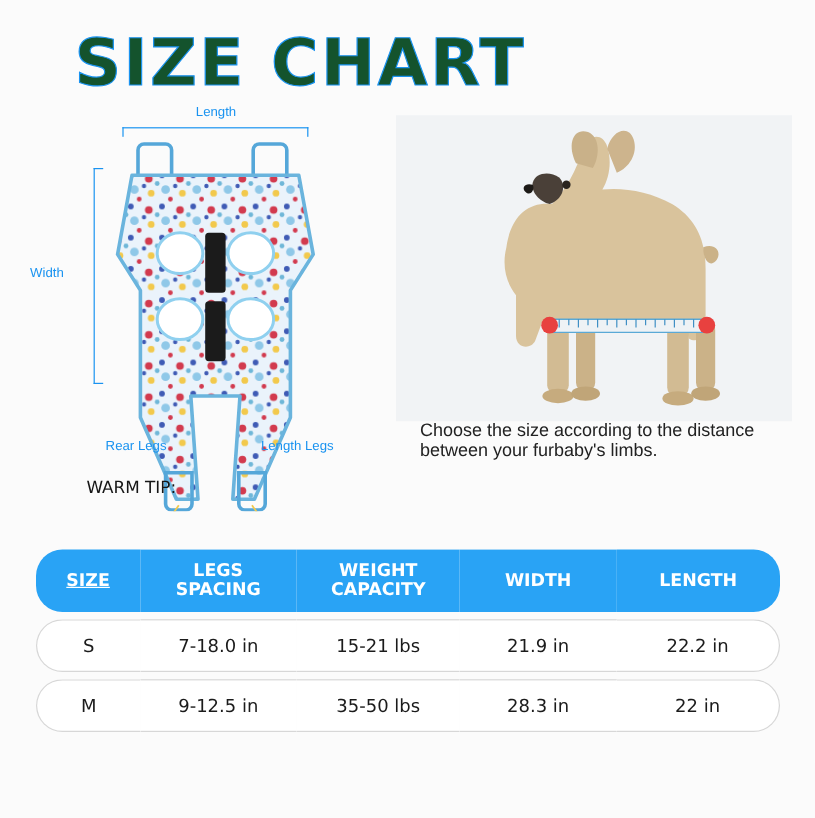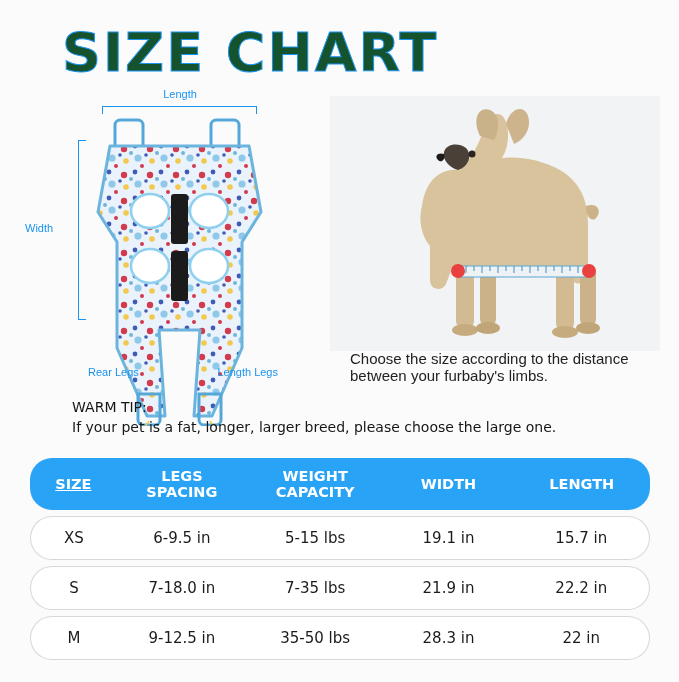--- a/index.html
+++ b/index.html
@@ -264,21 +264,20 @@
       </g>
       <circle cx="128" cy="175" r="7" fill="#e8413f"></circle>
       <circle cx="259" cy="175" r="7" fill="#e8413f"></circle>
     </svg>
   </div>
 
   <div class="caption">Choose the size according to the distance between your furbaby's limbs.</div>
 
   <div class="warm-tip">
     <span class="tip-head">WARM TIP:</span>
-    <span class="tip-head">If your pet is a fat, longer, larger breed, please choose the large one.</span>
   </div>
 
   <div class="table-wrap">
     <table class="tbl">
       <thead>
         <tr>
           <th class="col-size">
             <span>SIZE</span>
           </th>
           <th class="col-legs">
@@ -292,30 +291,23 @@
           <th class="col-width">
             <span>WIDTH</span>
           </th>
           <th class="col-length">
             <span>LENGTH</span>
           </th>
         </tr>
       </thead>
       <tbody>
         <tr>
-          <td>XS</td>
-          <td>6-9.5 in</td>
-          <td>5-15 lbs</td>
-          <td>19.1 in</td>
-          <td>15.7 in</td>
-        </tr>
-        <tr>
           <td>S</td>
           <td>7-18.0 in</td>
-          <td>7-35 lbs</td>
+          <td>15-21 lbs</td>
           <td>21.9 in</td>
           <td>22.2 in</td>
         </tr>
         <tr>
           <td>M</td>
           <td>9-12.5 in</td>
           <td>35-50 lbs</td>
           <td>28.3 in</td>
           <td>22 in</td>
         </tr>

